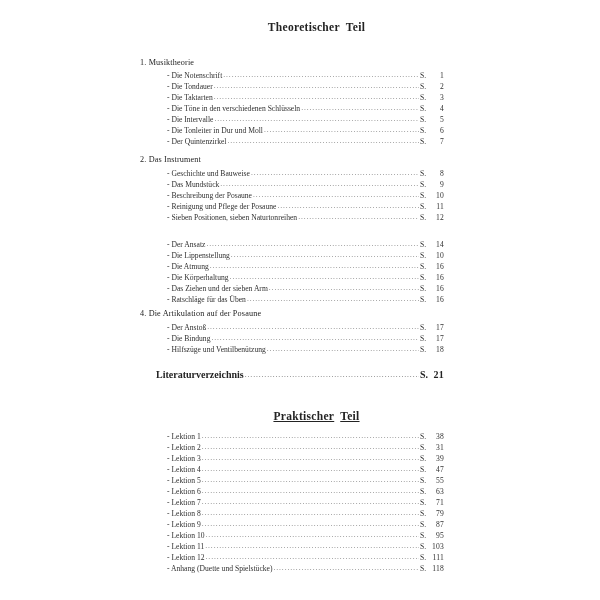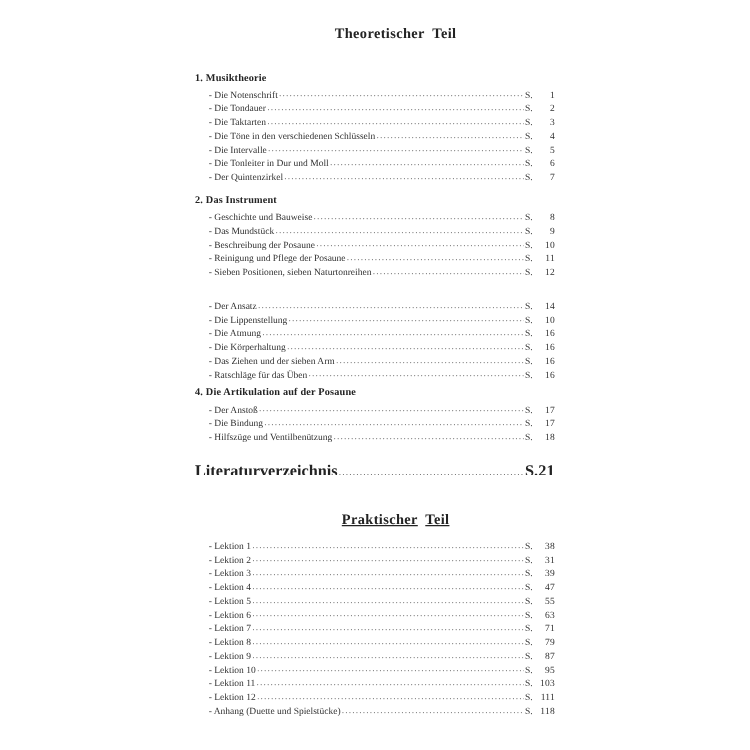--- a/index.html
+++ b/index.html
@@ -32,22 +32,22 @@
     letter-spacing: 0.3px;
     color: #232323;
   }
   .part-title .w + .w { margin-left: 6px; }
   #title-theoretisch { position: absolute; left: 0; right: 0; top: 21px; }
   #title-praktisch   { position: absolute; left: 0; right: 0; top: 410px; text-decoration: underline; }
 
   
   .section-heading {
     position: absolute;
-    left: 156px;
-    font-weight: bold;
+    left: 140px;
+    font-weight: normal;
     font-size: 8.2px;
     letter-spacing: 0.15px;
     color: #232323;
     white-space: nowrap;
   }
 
   
   .entry {
     position: absolute;
     left: 167px;
@@ -57,21 +57,21 @@
     color: #303030;
     display: flex;
     align-items: baseline;
     white-space: nowrap;
     overflow: hidden;
   }
   .entry.bold-entry {
     left: 156px;
     width: 288px;
     font-weight: bold;
-    font-size: 13px;
+    font-size: 10px;
     color: #232323;
   }
   .entry .label { flex: 0 0 auto; }
   .entry .leader {
     flex: 1 1 auto;
     overflow: hidden;
     height: 7px;
     margin: 0 1px;
     position: relative;
   }

